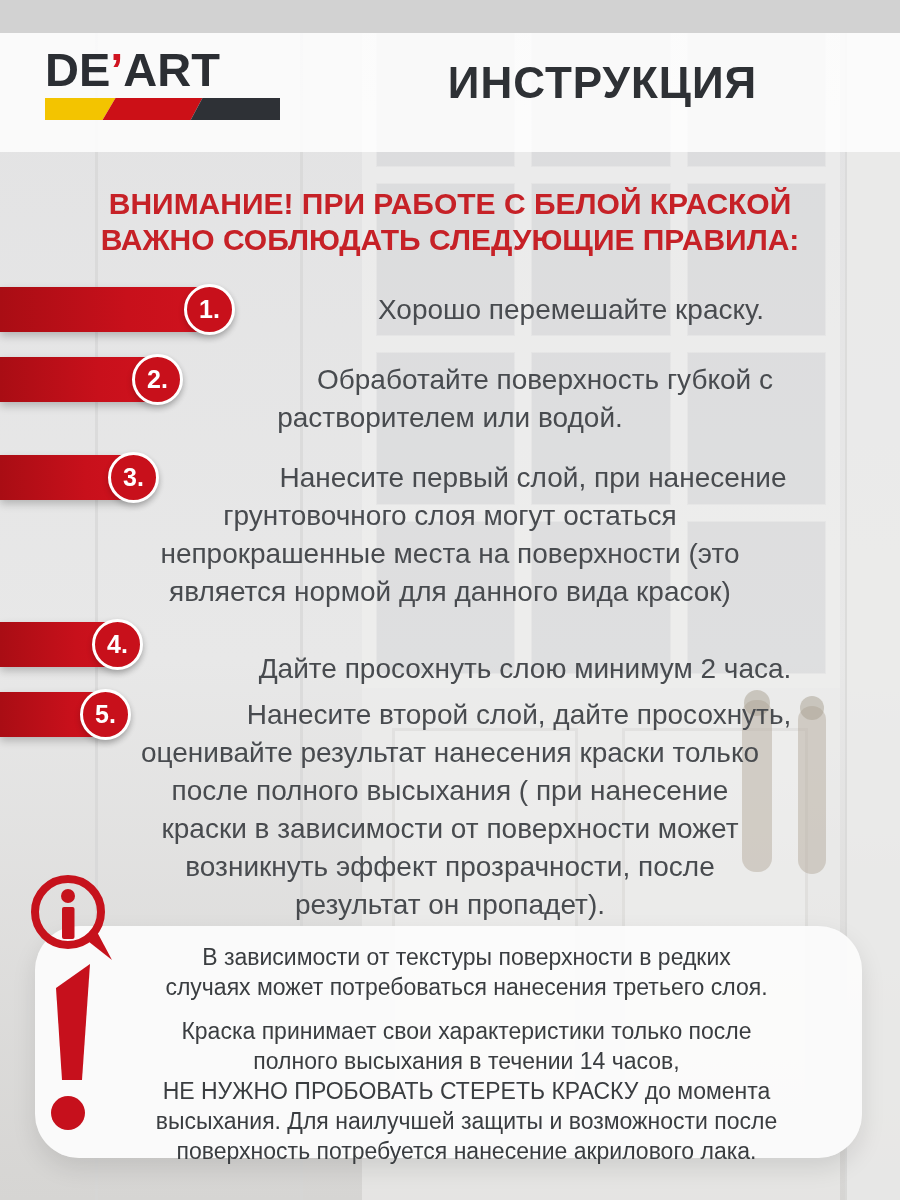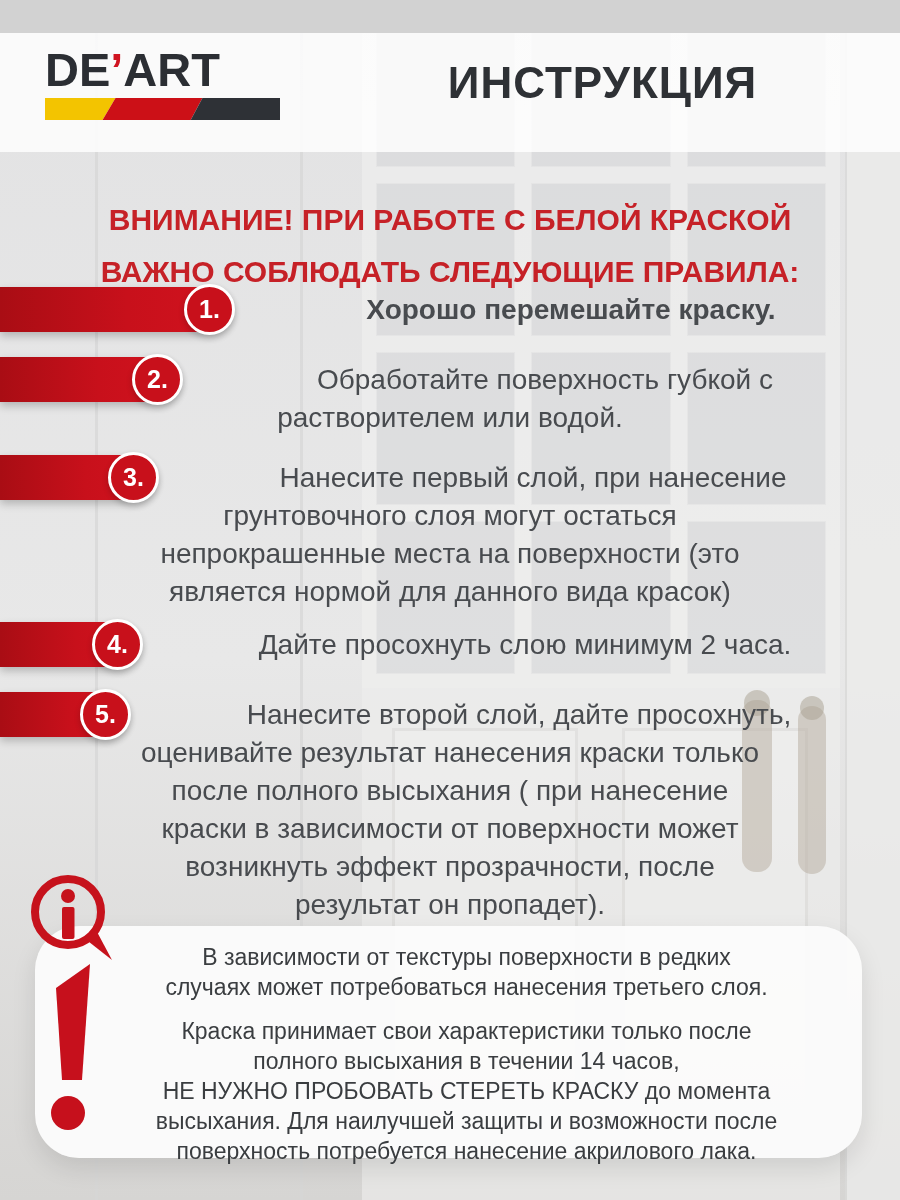--- a/index.html
+++ b/index.html
@@ -34,21 +34,21 @@
   .logo-stripe{position:relative;margin-top:5px;width:235px;height:22px;}
   .seg{position:absolute;inset:0;}
   .seg.yellow{background:#f3c400;clip-path:polygon(0 0,30% 0,24.5% 100%,0 100%);}
   .seg.red{background:#cc1017;clip-path:polygon(30% 0,67% 0,62% 100%,24.5% 100%);}
   .seg.dark{background:#2e3136;clip-path:polygon(67% 0,100% 0,100% 100%,62% 100%);}
   .page-title{left:330px;top:58px;width:545px;text-align:center;
     font-size:44px;font-weight:800;color:#2e3135;letter-spacing:1px;white-space:nowrap;}
   
   .warning{left:0;top:186px;width:900px;text-align:center;
     color:#c62127;font-weight:800;font-size:30px;line-height:36px;}
-  .warning div{white-space:nowrap;margin-top:16px;}
+  .warning div{white-space:nowrap;}
   
   .step{left:0;width:900px;}
   .pill{position:absolute;left:0;top:0;height:45px;
     background:linear-gradient(90deg,#a90d14 0%,#c8101b 55%,#d2131f 100%);
     border-radius:0 24px 24px 0;box-shadow:0 4px 8px rgba(0,0,0,.22);}
   .badge{position:absolute;top:-3px;width:45px;height:45px;border-radius:50%;
     background:#c8101b;border:3px solid #ffffff;display:flex;align-items:center;justify-content:center;
     box-shadow:0 3px 6px rgba(0,0,0,.2);}
   .badge span{color:#fff;font-weight:800;font-size:25px;}
   .lines{padding-top:4px;}
@@ -115,21 +115,21 @@
       <div>ВНИМАНИЕ! ПРИ РАБОТЕ С БЕЛОЙ КРАСКОЙ</div>
       <div>ВАЖНО СОБЛЮДАТЬ СЛЕДУЮЩИЕ ПРАВИЛА:</div>
     </div>
 
     <div class="abs step" style="top:287px;">
       <div class="pill" style="width:232px;"></div>
       <div class="badge" style="left:184px;">
           <span>1.</span>
         </div>
       <div class="lines">
-        <div class="step-line first" style="margin-left:242px;font-weight:bold;">Хорошо перемешайте краску.</div>
+        <div class="step-line first" style="margin-left:242px;">Хорошо перемешайте краску.</div>
       </div>
     </div>
 
     <div class="abs step" style="top:357px;">
       <div class="pill" style="width:180px;"></div>
       <div class="badge" style="left:132px;">
           <span>2.</span>
         </div>
       <div class="lines">
         <div class="step-line first" style="margin-left:190px;">Обработайте поверхность губкой с</div>
@@ -149,21 +149,21 @@
         <div class="step-line">является нормой для данного вида красок)</div>
       </div>
     </div>
 
     <div class="abs step" style="top:622px;">
       <div class="pill" style="width:140px;"></div>
       <div class="badge" style="left:92px;">
           <span>4.</span>
         </div>
       <div class="lines">
-        <div class="step-line first" style="margin-left:150px;">Дайте просохнуть слою минимум 2 часа.</div>
+        <div class="step-line first" style="margin-left:150px;margin-top:24px;">Дайте просохнуть слою минимум 2 часа.</div>
       </div>
     </div>
 
     <div class="abs step" style="top:692px;">
       <div class="pill" style="width:128px;"></div>
       <div class="badge" style="left:80px;">
           <span>5.</span>
         </div>
       <div class="lines">
         <div class="step-line first" style="margin-left:138px;">Нанесите второй слой, дайте просохнуть,</div>

